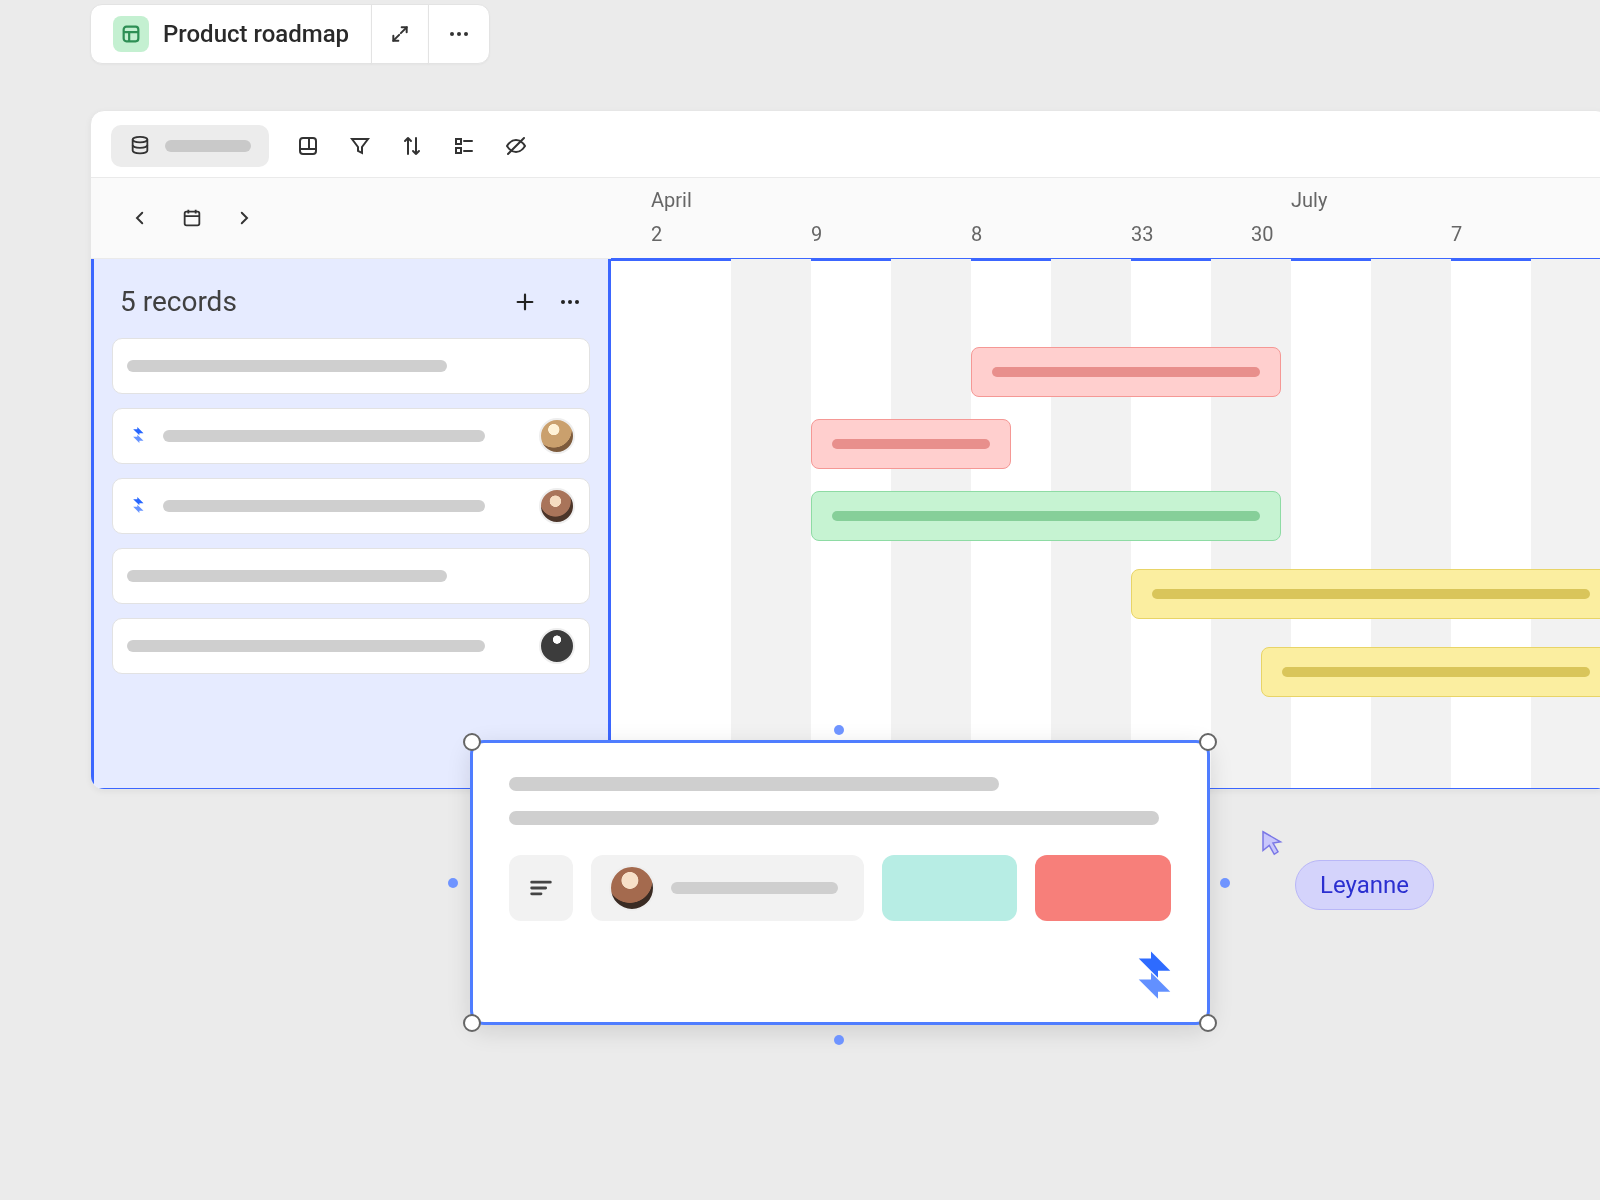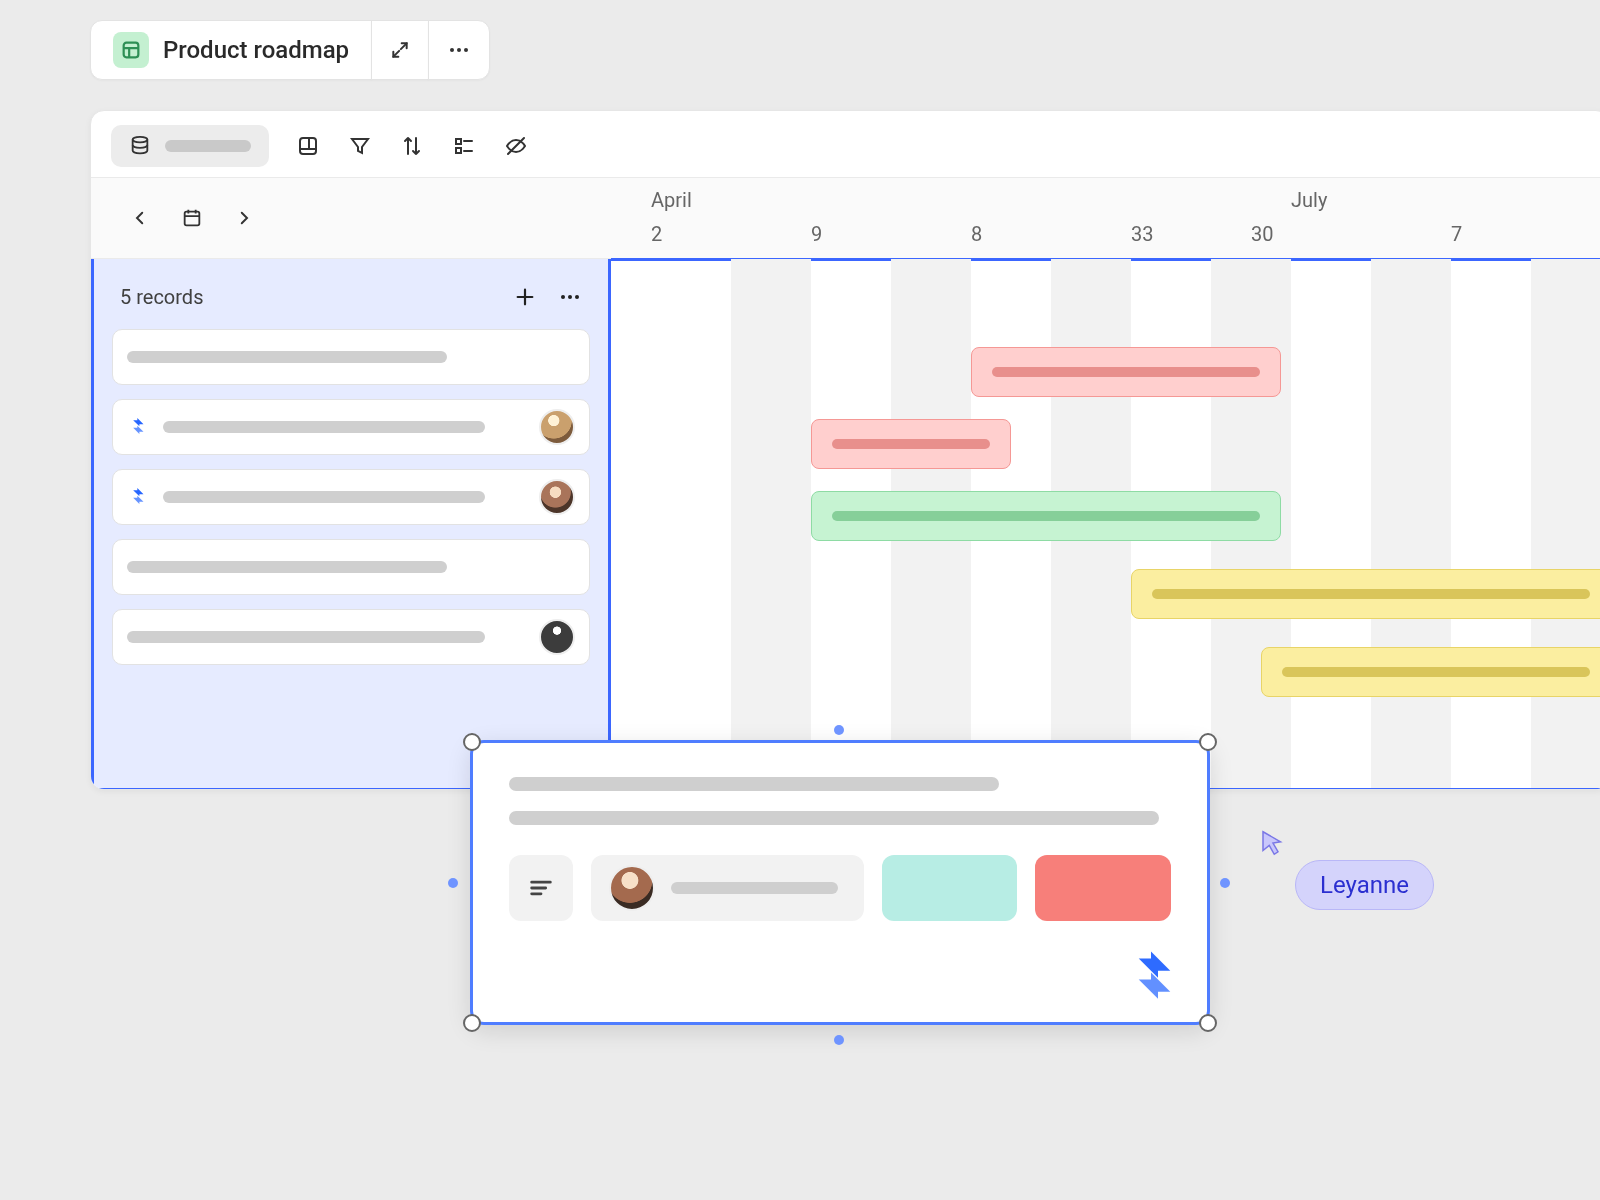--- a/index.html
+++ b/index.html
@@ -7,21 +7,21 @@
   body {
     background: #ebebeb;
     font-family: -apple-system, BlinkMacSystemFont, "Segoe UI", Roboto, sans-serif;
     position: relative;
     overflow: hidden;
   }
 
   
   .tab-row {
     position: absolute;
-    left: 90px; top: 20px;
+    left: 90px; top: 4px;
     display: flex;
     gap: 0;
   }
   .tab {
     display: flex; align-items: center;
     background: #fff;
     border: 1px solid #e3e3e3;
     border-radius: 12px;
     height: 60px;
     padding: 0 22px;
@@ -101,21 +101,21 @@
     width:520px; flex:none;
     background:#e6ebff;
     border-right: 3px solid #3b66ff;
     border-left: 3px solid #3b66ff;
     border-bottom: 3px solid #3b66ff;
     padding: 20px 18px 0 18px;
   }
   .records-header {
     display:flex;align-items:center;justify-content:space-between;
     padding: 6px 8px 20px 8px;
-    color:#404040;font-size:20px;
+    color:#404040;font-size:28px;
   }
   .records-header-actions{display:flex;gap:22px;align-items:center;}
   .record-card {
     background:#fff;border:1px solid #e2e2e2;border-radius:10px;
     height:56px;display:flex;align-items:center;gap:14px;
     padding:0 14px;margin-bottom:14px;
   }
   .record-card .placeholder { flex:1; height:12px; background:#cfcfcf; border-radius:6px; margin-right:40px;}
   .avatar { width:36px;height:36px;border-radius:50%; flex:none;
             background:#bbb; background-size:cover;background-position:center;

